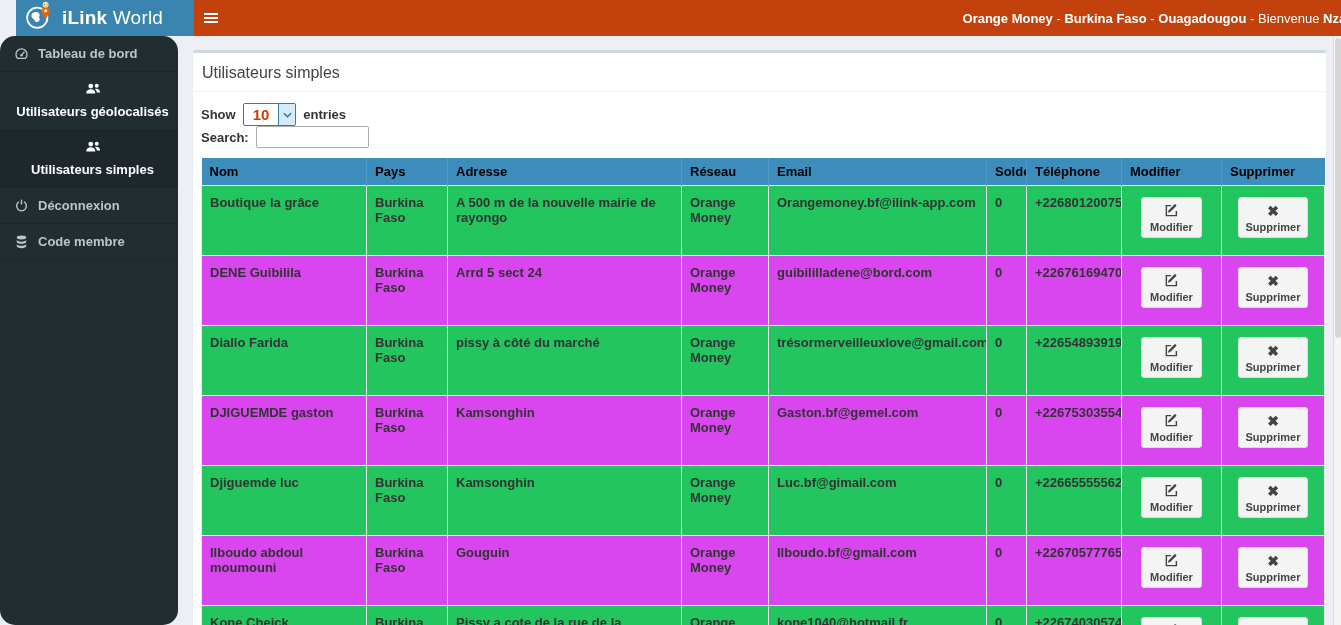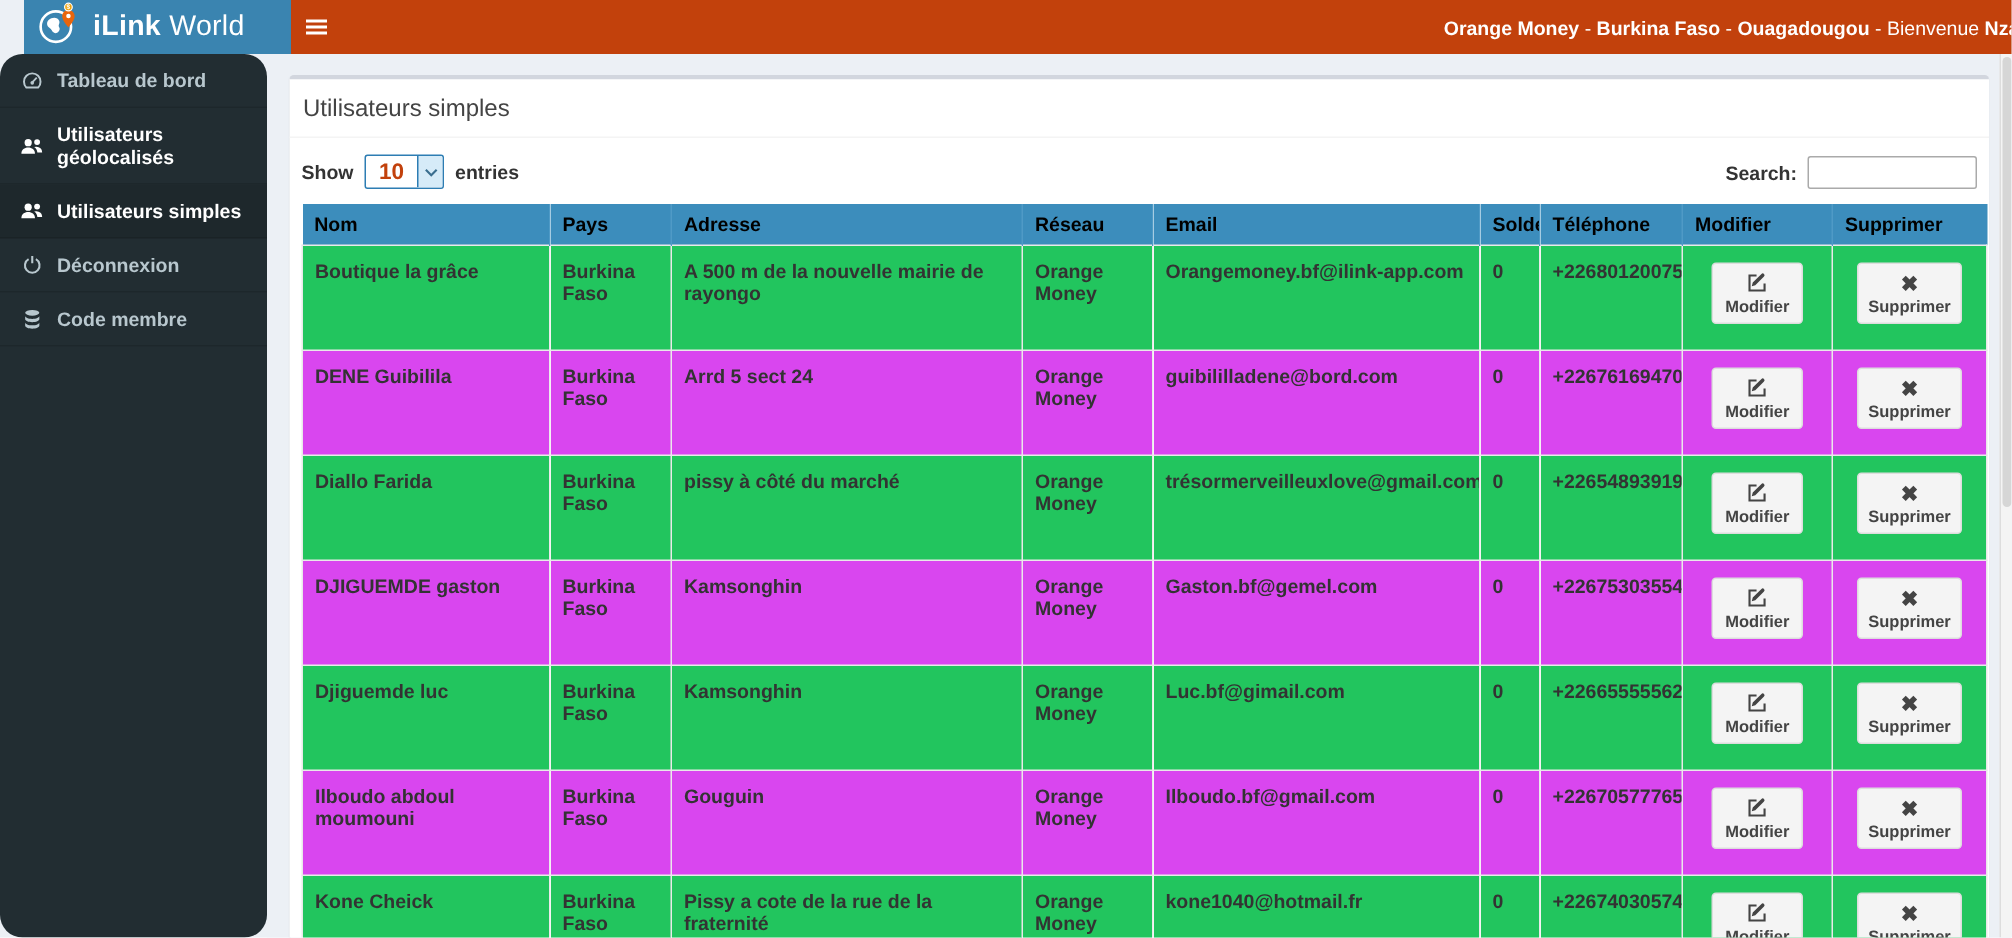--- a/index.html
+++ b/index.html
@@ -14,30 +14,30 @@
   .navstrip { flex:1; background:#c2410c; display:flex; align-items:center; justify-content:space-between; padding:0 0 0 10px; }
   .hamburger { width:22px; height:20px; display:flex; flex-direction:column; justify-content:center; gap:2px; cursor:pointer; }
   .hamburger span { display:block; width:14px; height:2px; background:#fff; }
   .usertext { color:#fff; font-size:13px; white-space:nowrap; }
   .usertext .b { font-weight:700; }
 
   
   .sidebar { position:absolute; top:36px; left:0; width:178px; bottom:0; background:#222d32;border-radius:15px; }
   .side-item { display:flex; align-items:center; gap:9px; padding:10px 6px 10px 13px; color:#b8c7ce; font-size:13px; font-weight:600; cursor:pointer; border-bottom:1px solid rgba(0,0,0,.12); }
   .side-item .sicon { width:16px; display:flex; justify-content:center; flex:none; }
-  .side-item.bright { color:#ffffff; }
+  .side-item.bright { color:#ffffff;flex-direction:column; }
   .side-item.active { background:#1e282c; }
 
   
   .content { position:absolute; top:36px; left:178px; right:0; bottom:0; background:#ecf0f5; padding:14px 15px 0 15px; }
   .panel { background:#fff; border-top:3px solid #d2d6de; border-radius:3px; box-shadow:0 1px 1px rgba(0,0,0,.08); min-height:760px; }
   .panel-header { padding:11px 10px 9px 9px; font-size:16px; color:#444; border-bottom:1px solid #f4f4f4; }
   .panel-body { padding:9px 8px 8px 8px; }
 
-  .controls { display:flex; justify-content:space-between; align-items:flex-end; padding:2px 0 10px 0; font-size:13px; font-weight:700; color:#333; }
+  .controls { display:flex; justify-content:space-between; align-items:flex-start; padding:2px 0 10px 0; font-size:13px; font-weight:700; color:#333;flex-direction:column; }
   .show-group, .search-group { display:flex; align-items:center; gap:7px; }
   .select-box { display:inline-flex; align-items:stretch; height:23px; border:1px solid #2d7db3; border-radius:2px; background:#fff; overflow:hidden; cursor:pointer; }
   .select-value { padding:0 9px; display:flex; align-items:center; font-size:15px; font-weight:700; color:#c2410c; }
   .select-arrow { width:17px; background:#d6ebf8; border-left:1px solid #2d7db3; display:flex; align-items:center; justify-content:center; }
   .search-group input { width:113px; height:22px; border:1px solid #aaa; border-radius:2px; padding:0 5px; font-size:13px; font-family:"Liberation Sans",sans-serif; }
 
   
   table { width:100%; border-collapse:collapse; table-layout:fixed; }
   thead th { background:#3c8dbc; color:#000000; text-align:left; font-size:13px; font-weight:700; padding:6px 8px; height:27px; border-right:1px solid #4f9ac6; white-space:nowrap; overflow:hidden; }
   thead th:last-child { border-right:none; }

